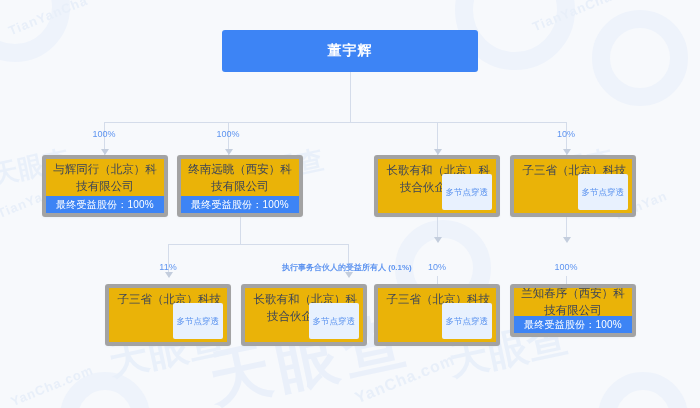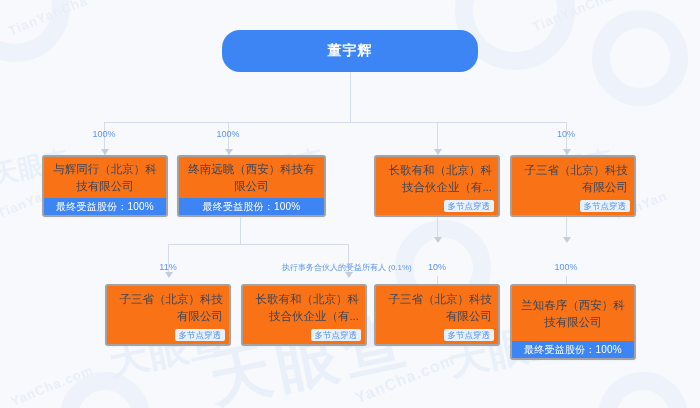--- a/index.html
+++ b/index.html
@@ -42,22 +42,22 @@
     border-top:6px solid #c3cddd;
   }
   .elabel{
     position:absolute;color:#5e94f0;font-size:9px;
     white-space:nowrap;transform:translateX(-50%);
   }
   .elabel.small{font-size:8px;}
 
   
   .node{
-    position:absolute;background:#f97316;
-    border:2px solid #a3a3a3;border-radius:3px;
+    position:absolute;background:#eab308;
+    border:4px solid #a3a3a3;border-radius:3px;
     box-sizing:border-box;overflow:hidden;
     box-shadow:0 1px 2px rgba(80,110,160,.05);
   }
   .node-title{
     color:#3b4459;font-size:11.5px;line-height:17px;
     text-align:center;padding:0 6px;
     display:flex;align-items:center;justify-content:center;
     height:100%;box-sizing:border-box;
   }
   .node.has-badge .node-title{height:calc(100% - 17px);}
@@ -65,21 +65,21 @@
   .badge{
     position:absolute;left:0;right:0;bottom:0;height:17px;
     background:#3d84f5;color:#fff;font-size:10px;
     display:flex;align-items:center;justify-content:center;
     letter-spacing:.2px;
   }
   .tag{
     position:absolute;right:4px;bottom:3px;
     background:#e8f1fe;color:#5b93ef;
     font-size:8.5px;line-height:12px;
-    padding:0 4px;border-radius:2px;
+    padding:12px 4px;border-radius:2px;
   }
 
   
   .root{
     position:absolute;background:#3d84f5;border-radius:3px;
     display:flex;align-items:center;justify-content:center;
     color:#fff;font-size:14px;font-weight:bold;letter-spacing:1px;
   }
 </style>
 </head>
@@ -103,21 +103,21 @@
     <div class="wm wm-sm" style="left:8px;top:378px;">YanCha.com</div>
 
     <div class="wm wm-big" style="left:208px;top:318px;">天眼查</div>
     <div class="wm wm-mid" style="left:-8px;top:150px;">天眼查</div>
     <div class="wm wm-mid" style="left:246px;top:150px;">天眼查</div>
     <div class="wm wm-mid" style="left:536px;top:150px;">天眼查</div>
     <div class="wm wm-mid" style="left:108px;top:322px;font-size:40px;">天眼查</div>
     <div class="wm wm-mid" style="left:448px;top:322px;font-size:40px;">天眼查</div>
   </div>
 
-  <div class="root" style="left:222px;top:30px;width:256px;height:42px;border-radius:18px;">
+  <div class="root" style="left:222px;top:30px;width:256px;height:42px;">
     <span>董宇辉</span>
   </div>
 
   <div class="edge vline" style="left:350px;top:72px;width:1px;height:50px;"></div>
   <div class="edge hline" style="left:104px;top:122px;width:462px;height:1px;"></div>
 
   <div class="edge vline" style="left:104px;top:122px;height:33px;"></div>
   <div class="arrow" style="left:101px;top:149px;"></div>
   <div class="elabel" style="left:104px;top:129px;">100%</div>
 
@@ -130,21 +130,21 @@
 
   <div class="edge vline" style="left:566px;top:122px;height:33px;"></div>
   <div class="arrow" style="left:563px;top:149px;"></div>
   <div class="elabel" style="left:566px;top:129px;">10%</div>
 
   <div class="node has-badge" style="left:42px;top:155px;width:126px;height:62px;">
     <div class="node-title">与辉同行（北京）科技有限公司</div>
     <div class="badge">最终受益股份：100%</div>
   </div>
 
-  <div class="node has-badge" style="left:177px;top:155px;width:149px;height:62px;">
+  <div class="node has-badge" style="left:177px;top:155px;width:126px;height:62px;">
     <div class="node-title">终南远眺（西安）科技有限公司</div>
     <div class="badge">最终受益股份：100%</div>
   </div>
 
   <div class="node has-tag" style="left:374px;top:155px;width:126px;height:62px;">
     <div class="node-title">长歌有和（北京）科技合伙企业（有...</div>
     <div class="tag">多节点穿透</div>
   </div>
 
   <div class="node has-tag" style="left:510px;top:155px;width:126px;height:62px;">
@@ -154,21 +154,21 @@
 
   <div class="edge vline" style="left:240px;top:217px;height:27px;"></div>
   <div class="edge hline" style="left:168px;top:244px;width:180px;height:1px;"></div>
 
   <div class="edge vline" style="left:168px;top:244px;height:33px;"></div>
   <div class="arrow" style="left:165px;top:272px;"></div>
   <div class="elabel" style="left:168px;top:262px;">11%</div>
 
   <div class="edge vline" style="left:348px;top:244px;height:33px;"></div>
   <div class="arrow" style="left:345px;top:272px;"></div>
-  <div class="elabel small" style="left:282px;top:262px;transform:none;">执行事务合伙人的受益所有人 (0.1%)</div>
+  <div class="elabel small" style="left:282px;top:262px;transform:none;font-weight:bold;">执行事务合伙人的受益所有人 (0.1%)</div>
 
   <div class="edge vline" style="left:437px;top:217px;height:24px;"></div>
   <div class="arrow" style="left:434px;top:237px;"></div>
   <div class="elabel" style="left:437px;top:262px;">10%</div>
   <div class="edge vline" style="left:437px;top:276px;height:8px;"></div>
 
   <div class="edge vline" style="left:566px;top:217px;height:24px;"></div>
   <div class="arrow" style="left:563px;top:237px;"></div>
   <div class="elabel" style="left:566px;top:262px;">100%</div>
   <div class="edge vline" style="left:566px;top:276px;height:8px;"></div>
@@ -181,18 +181,18 @@
   <div class="node has-tag" style="left:241px;top:284px;width:126px;height:62px;">
     <div class="node-title">长歌有和（北京）科技合伙企业（有...</div>
     <div class="tag">多节点穿透</div>
   </div>
 
   <div class="node has-tag" style="left:374px;top:284px;width:126px;height:62px;">
     <div class="node-title">子三省（北京）科技有限公司</div>
     <div class="tag">多节点穿透</div>
   </div>
 
-  <div class="node has-badge" style="left:510px;top:284px;width:126px;height:76px;">
+  <div class="node has-badge" style="left:510px;top:284px;width:126px;height:53px;">
     <div class="node-title">兰知春序（西安）科技有限公司</div>
     <div class="badge">最终受益股份：100%</div>
   </div>
 
 </div>
 
 </body></html>

